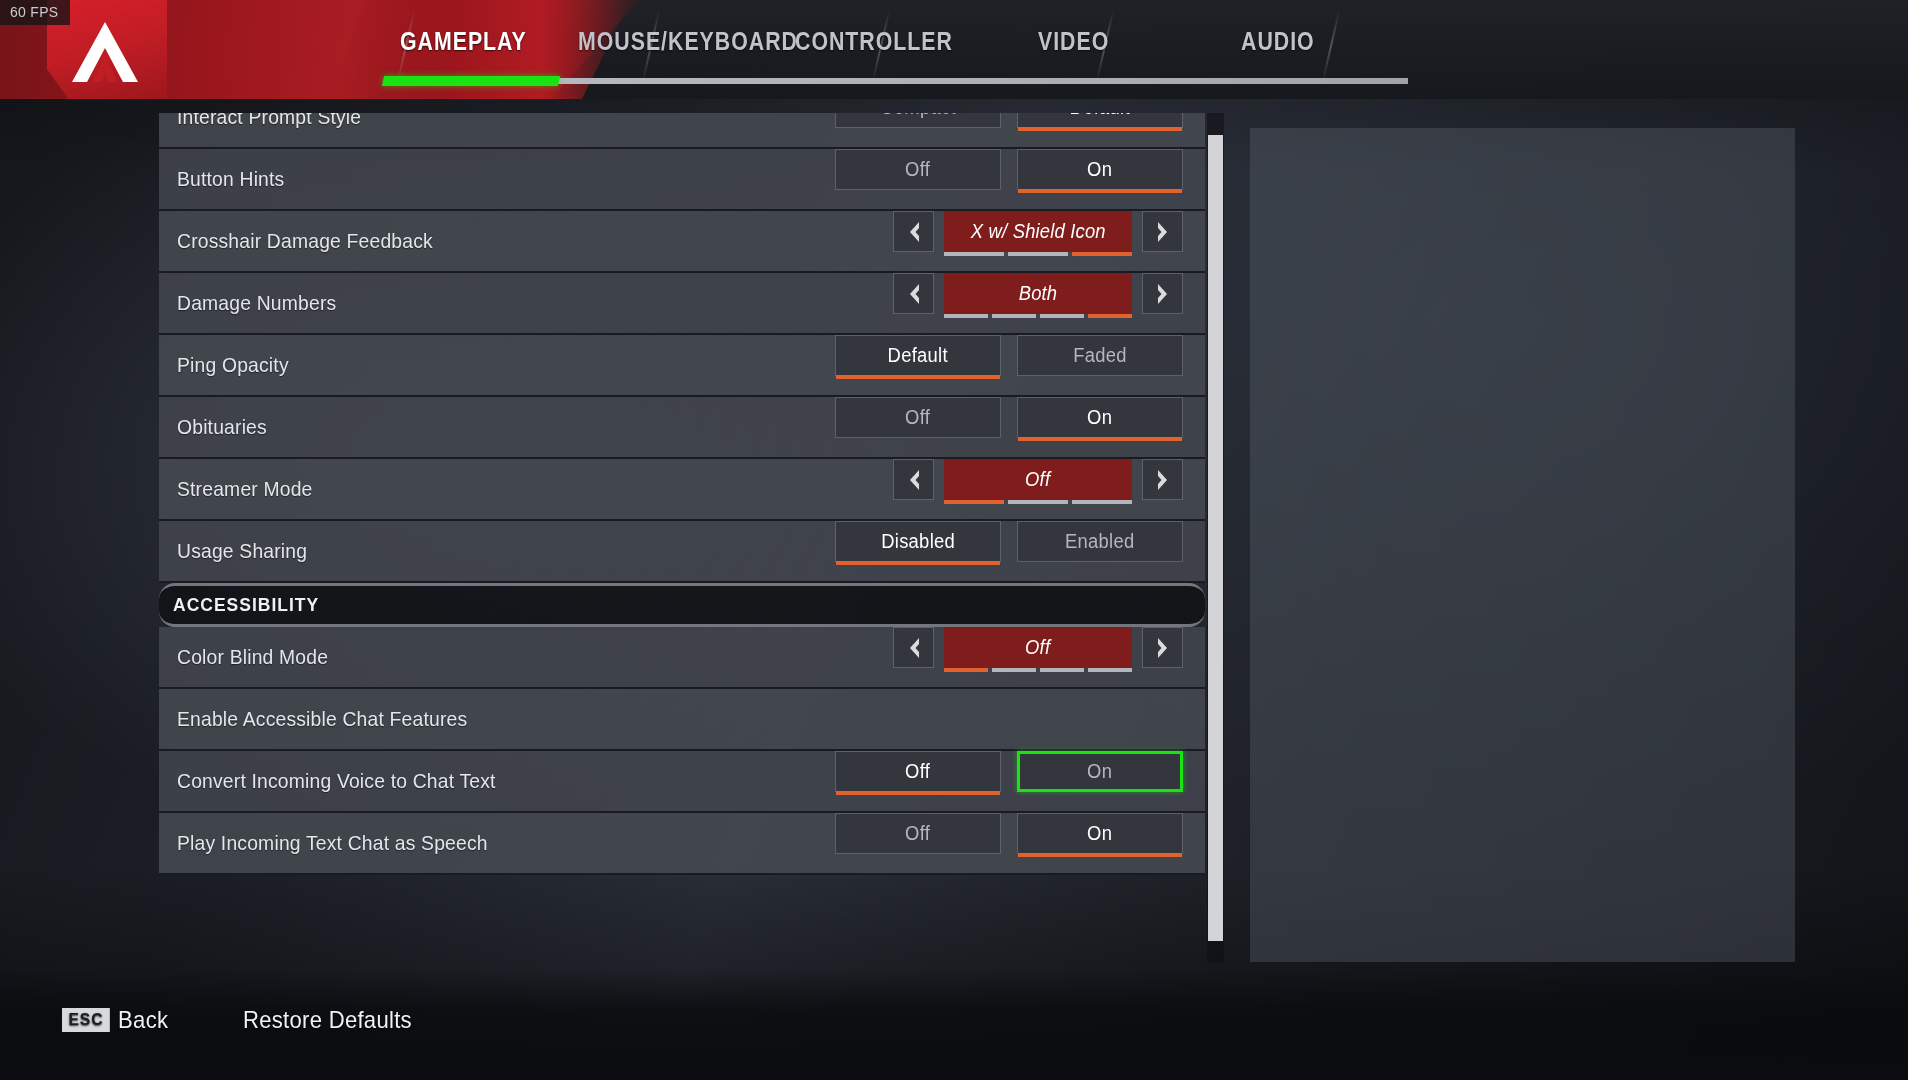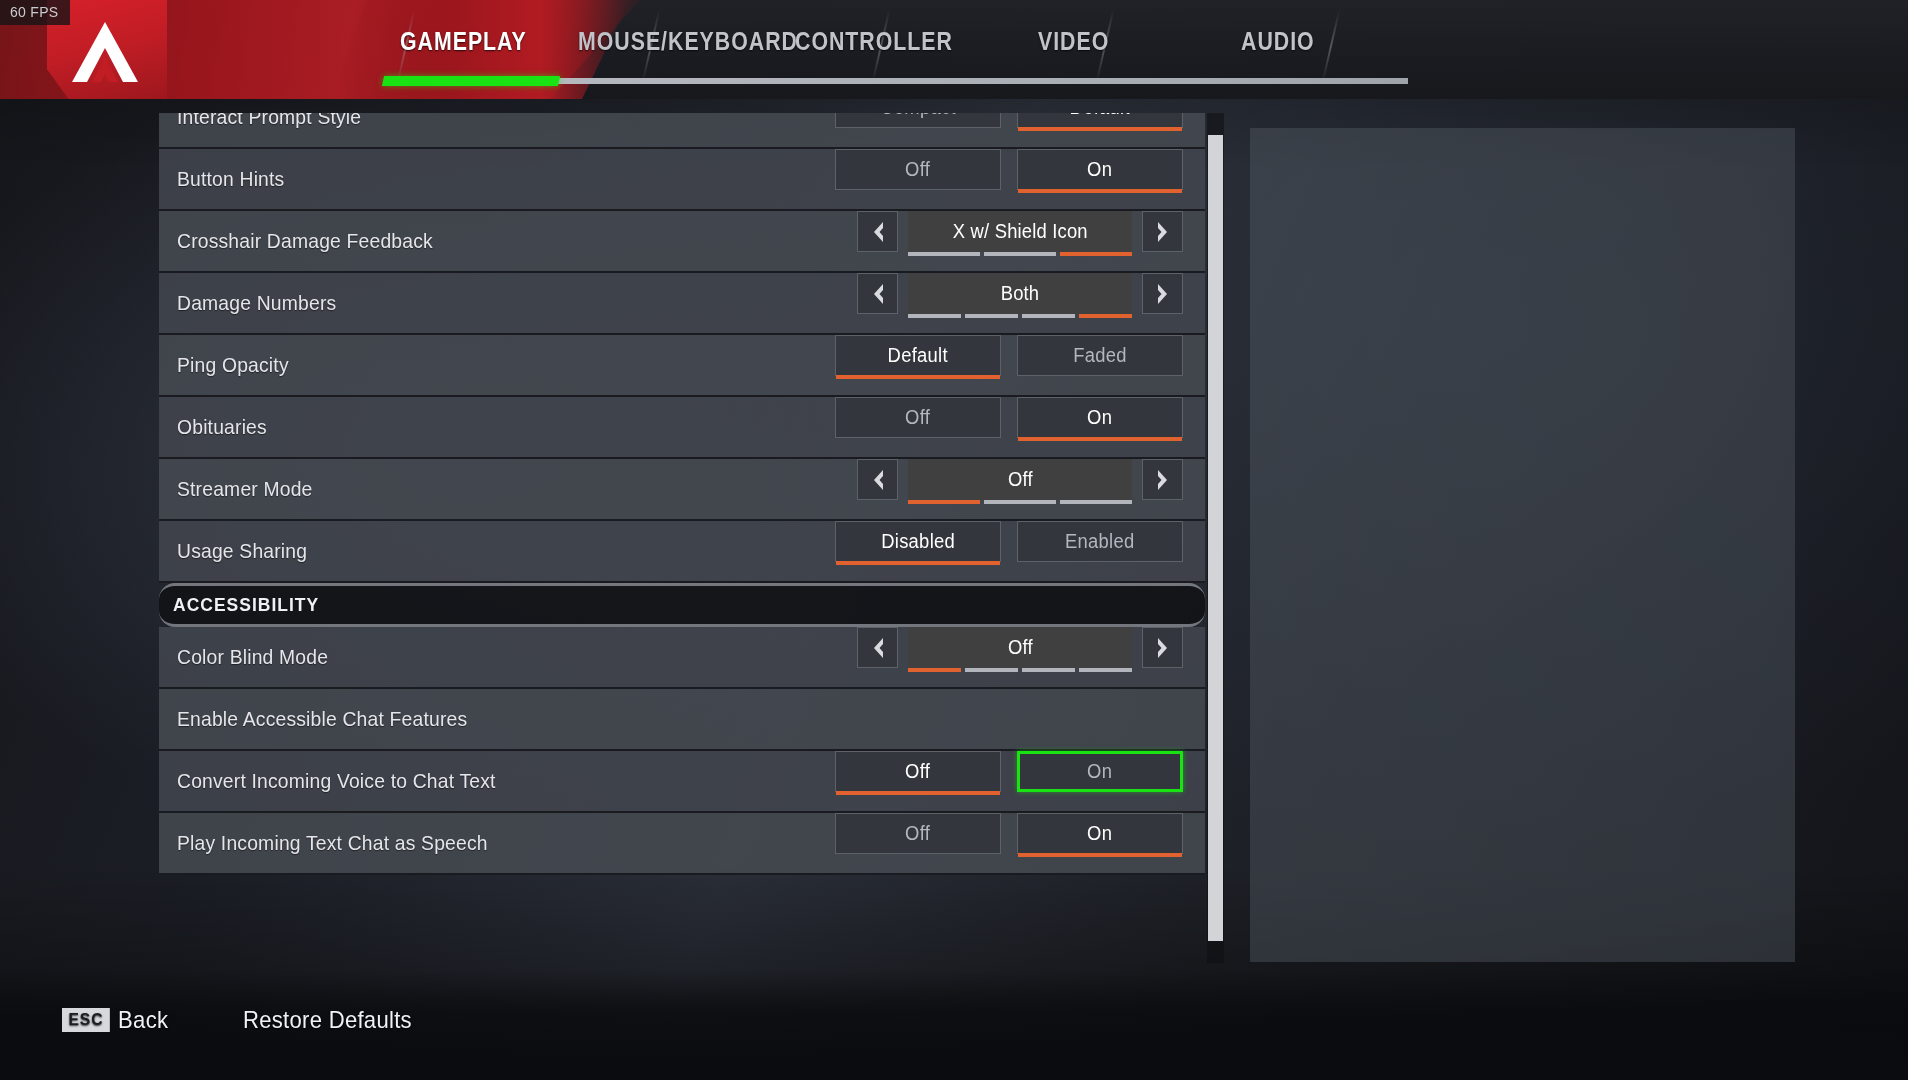--- a/index.html
+++ b/index.html
@@ -160,26 +160,27 @@
   
   .arrow{
     width:41px; height:41px;
     background:#33363c;
     border:1px solid #5d6168;
     display:flex; align-items:center; justify-content:center;
     cursor:pointer;
   }
   .arrow svg{ display:block; }
   .sel-box{
-    width:224px; height:41px;
-    background:#404040;
+    width:188px; height:41px;
+    background:#7f1d1d;
     position:relative;
     margin:0 10px;
     display:flex; align-items:center; justify-content:center;
     cursor:pointer;
+    font-style:italic;
   }
   .sel-val{
     color:#ffffff; font-size:20px; letter-spacing:.2px;
     transform:scaleX(.92);
     white-space:nowrap;
   }
   .sel-val .hint{ color:#a3a7ae; }
   .segs{
     position:absolute; left:0; right:0; bottom:-4px;
     display:flex; gap:4px;

